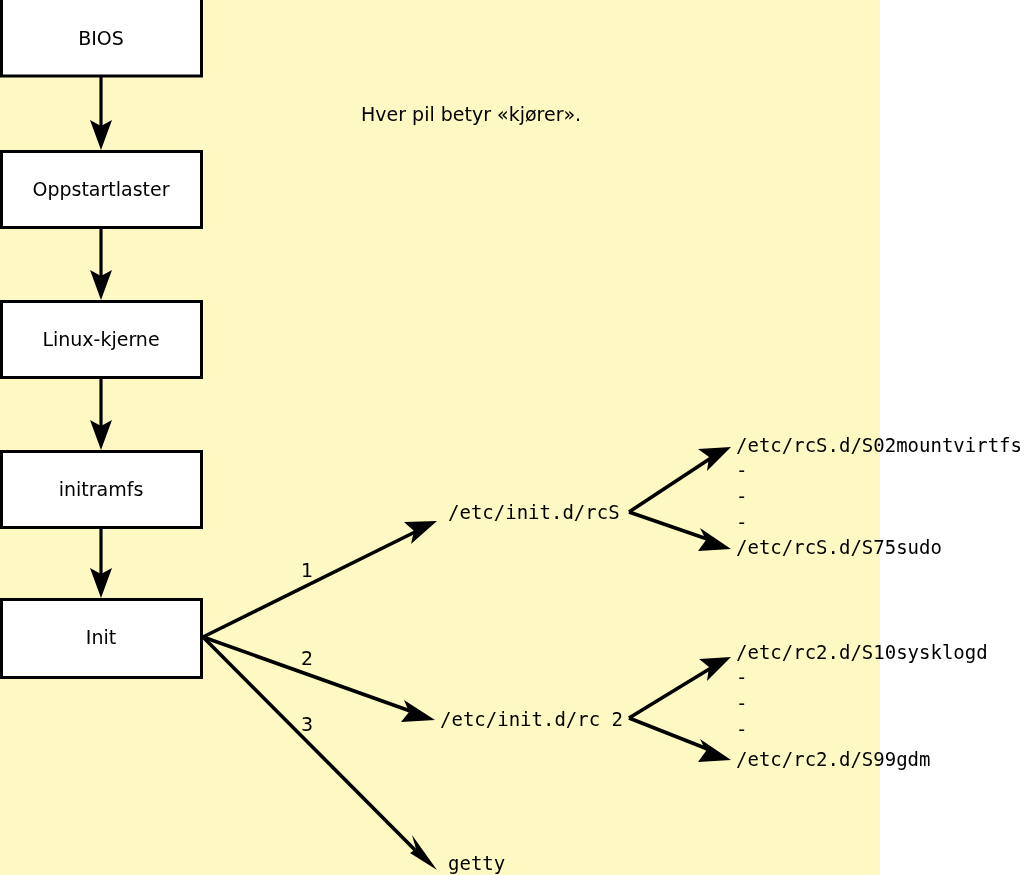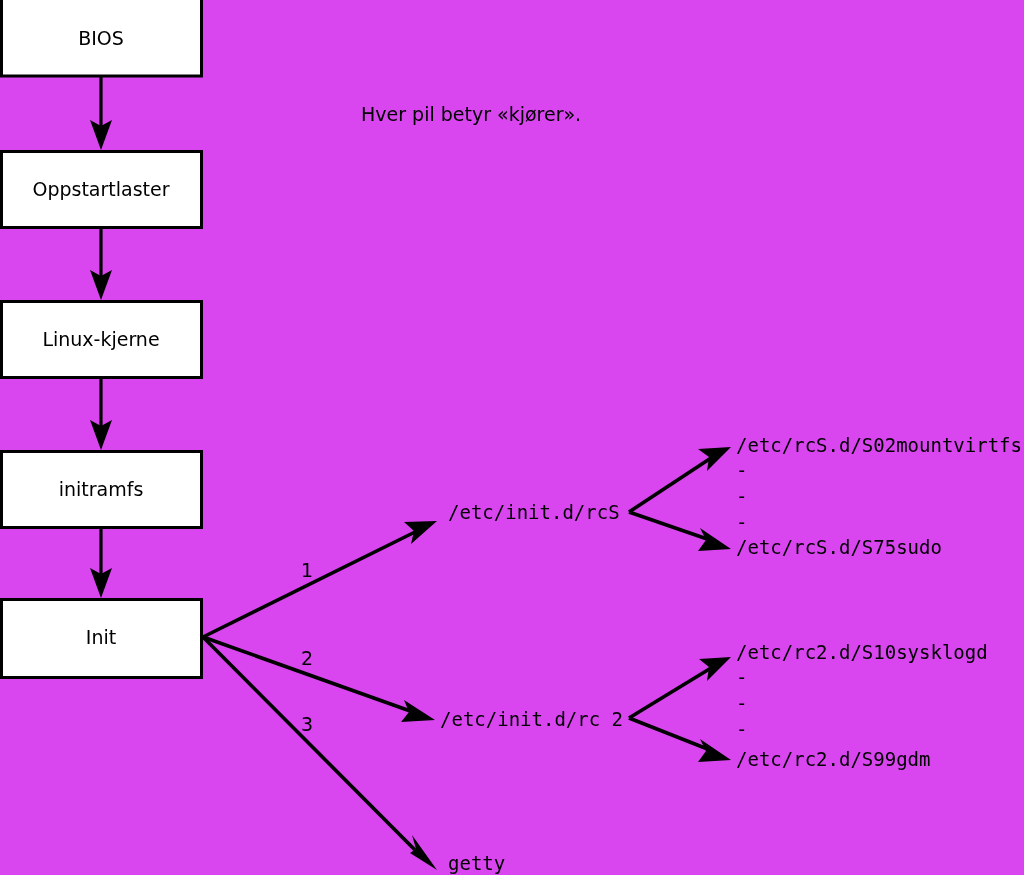--- a/index.html
+++ b/index.html
@@ -8,23 +8,23 @@
     background: #ffffff;
   }
   body {
     width: 1024px;
     height: 875px;
     overflow: hidden;
     font-family: "DejaVu Sans", sans-serif;
   }
   #diagram-root {
     position: relative;
-    width: 1024px;
+    width: 880px;
     height: 875px;
-    background: #d946ef;
+    background: #fef9c3;
   }
   svg.diagram-canvas {
     display: block;
     width: 1024px;
     height: 875px;
   }
   .node-box-rect {
     fill: #ffffff;
     stroke: #000000;
     stroke-width: 3;

